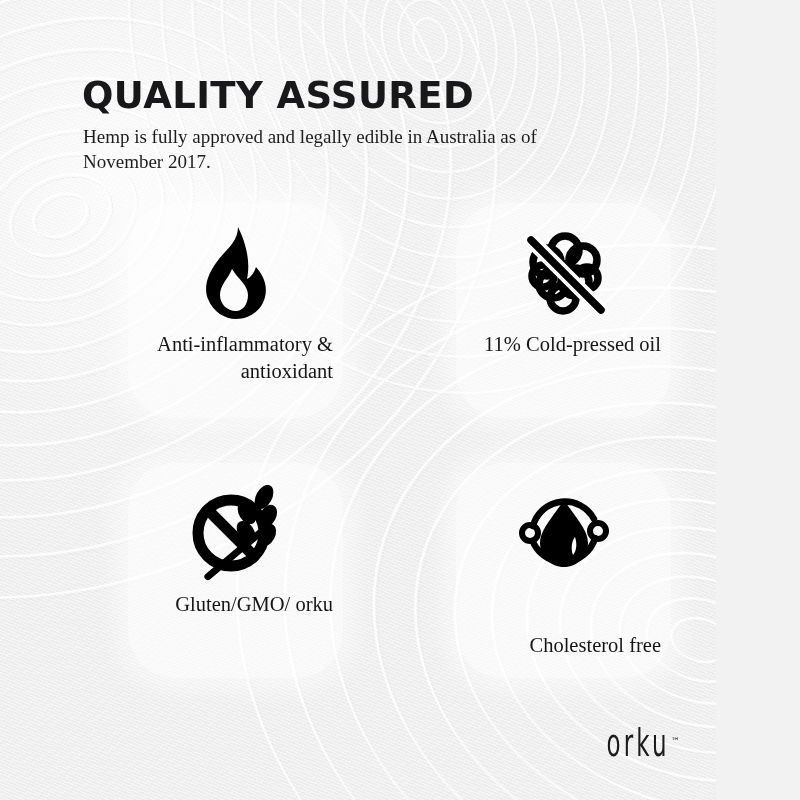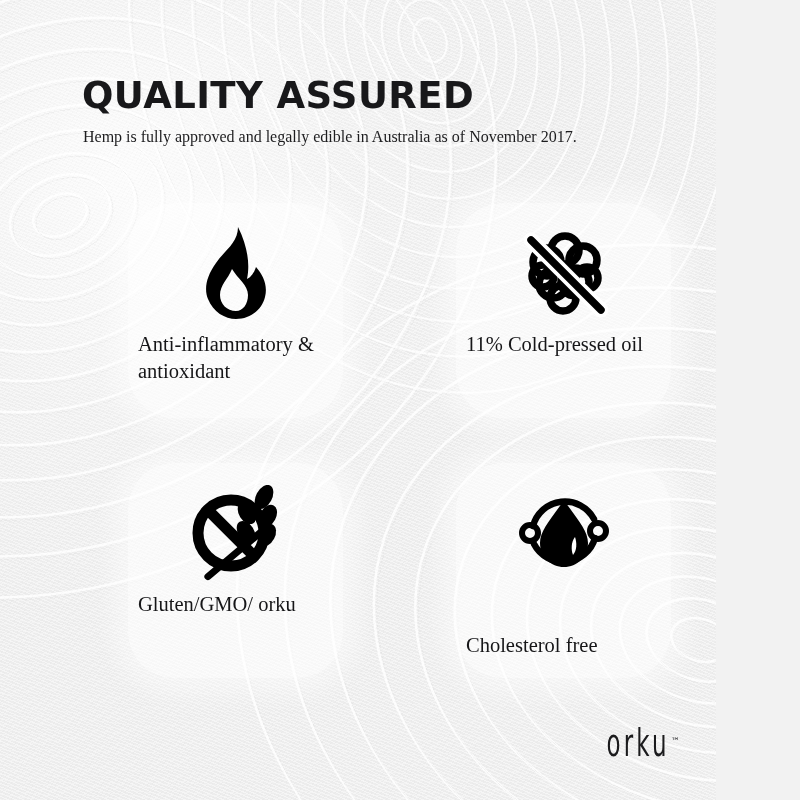--- a/index.html
+++ b/index.html
@@ -32,32 +32,32 @@
   
   #title{
     position:absolute;left:82px;top:74px;
     font-family:"DejaVu Sans","Liberation Sans",sans-serif;
     font-weight:bold;font-size:37px;letter-spacing:.4px;
     color:#18181a;white-space:nowrap;
   }
   #subtitle{
     position:absolute;left:83px;top:124px;width:530px;
     font-family:"Liberation Serif",serif;
-    font-size:16px;line-height:25px;color:#1d1d1f;
+    font-size:19px;line-height:25px;color:#1d1d1f;
   }
   
   .card{
     position:absolute;width:215px;height:215px;border-radius:46px;
     background:rgba(255,255,255,.62);
     box-shadow:0 0 22px 16px rgba(255,255,255,.42);
     display:flex;flex-direction:column;align-items:center;
   }
   .card .ico{margin-top:22px;height:96px;display:flex;align-items:center;justify-content:center;}
   .card .cap{
-    margin-top:10px;text-align:left;font-family:"Liberation Serif",serif;
+    margin-top:10px;text-align:right;font-family:"Liberation Serif",serif;
     font-size:20.5px;line-height:27px;color:#161618;width:195px;
   }
   #card0{left:128px;top:203px;}
   #card1{left:456px;top:203px;}
   #card2{left:128px;top:463px;}
   #card3{left:456px;top:463px;gap:41px;}
   
   #logo{
     position:absolute;right:36px;bottom:38px;
     display:flex;align-items:center;

